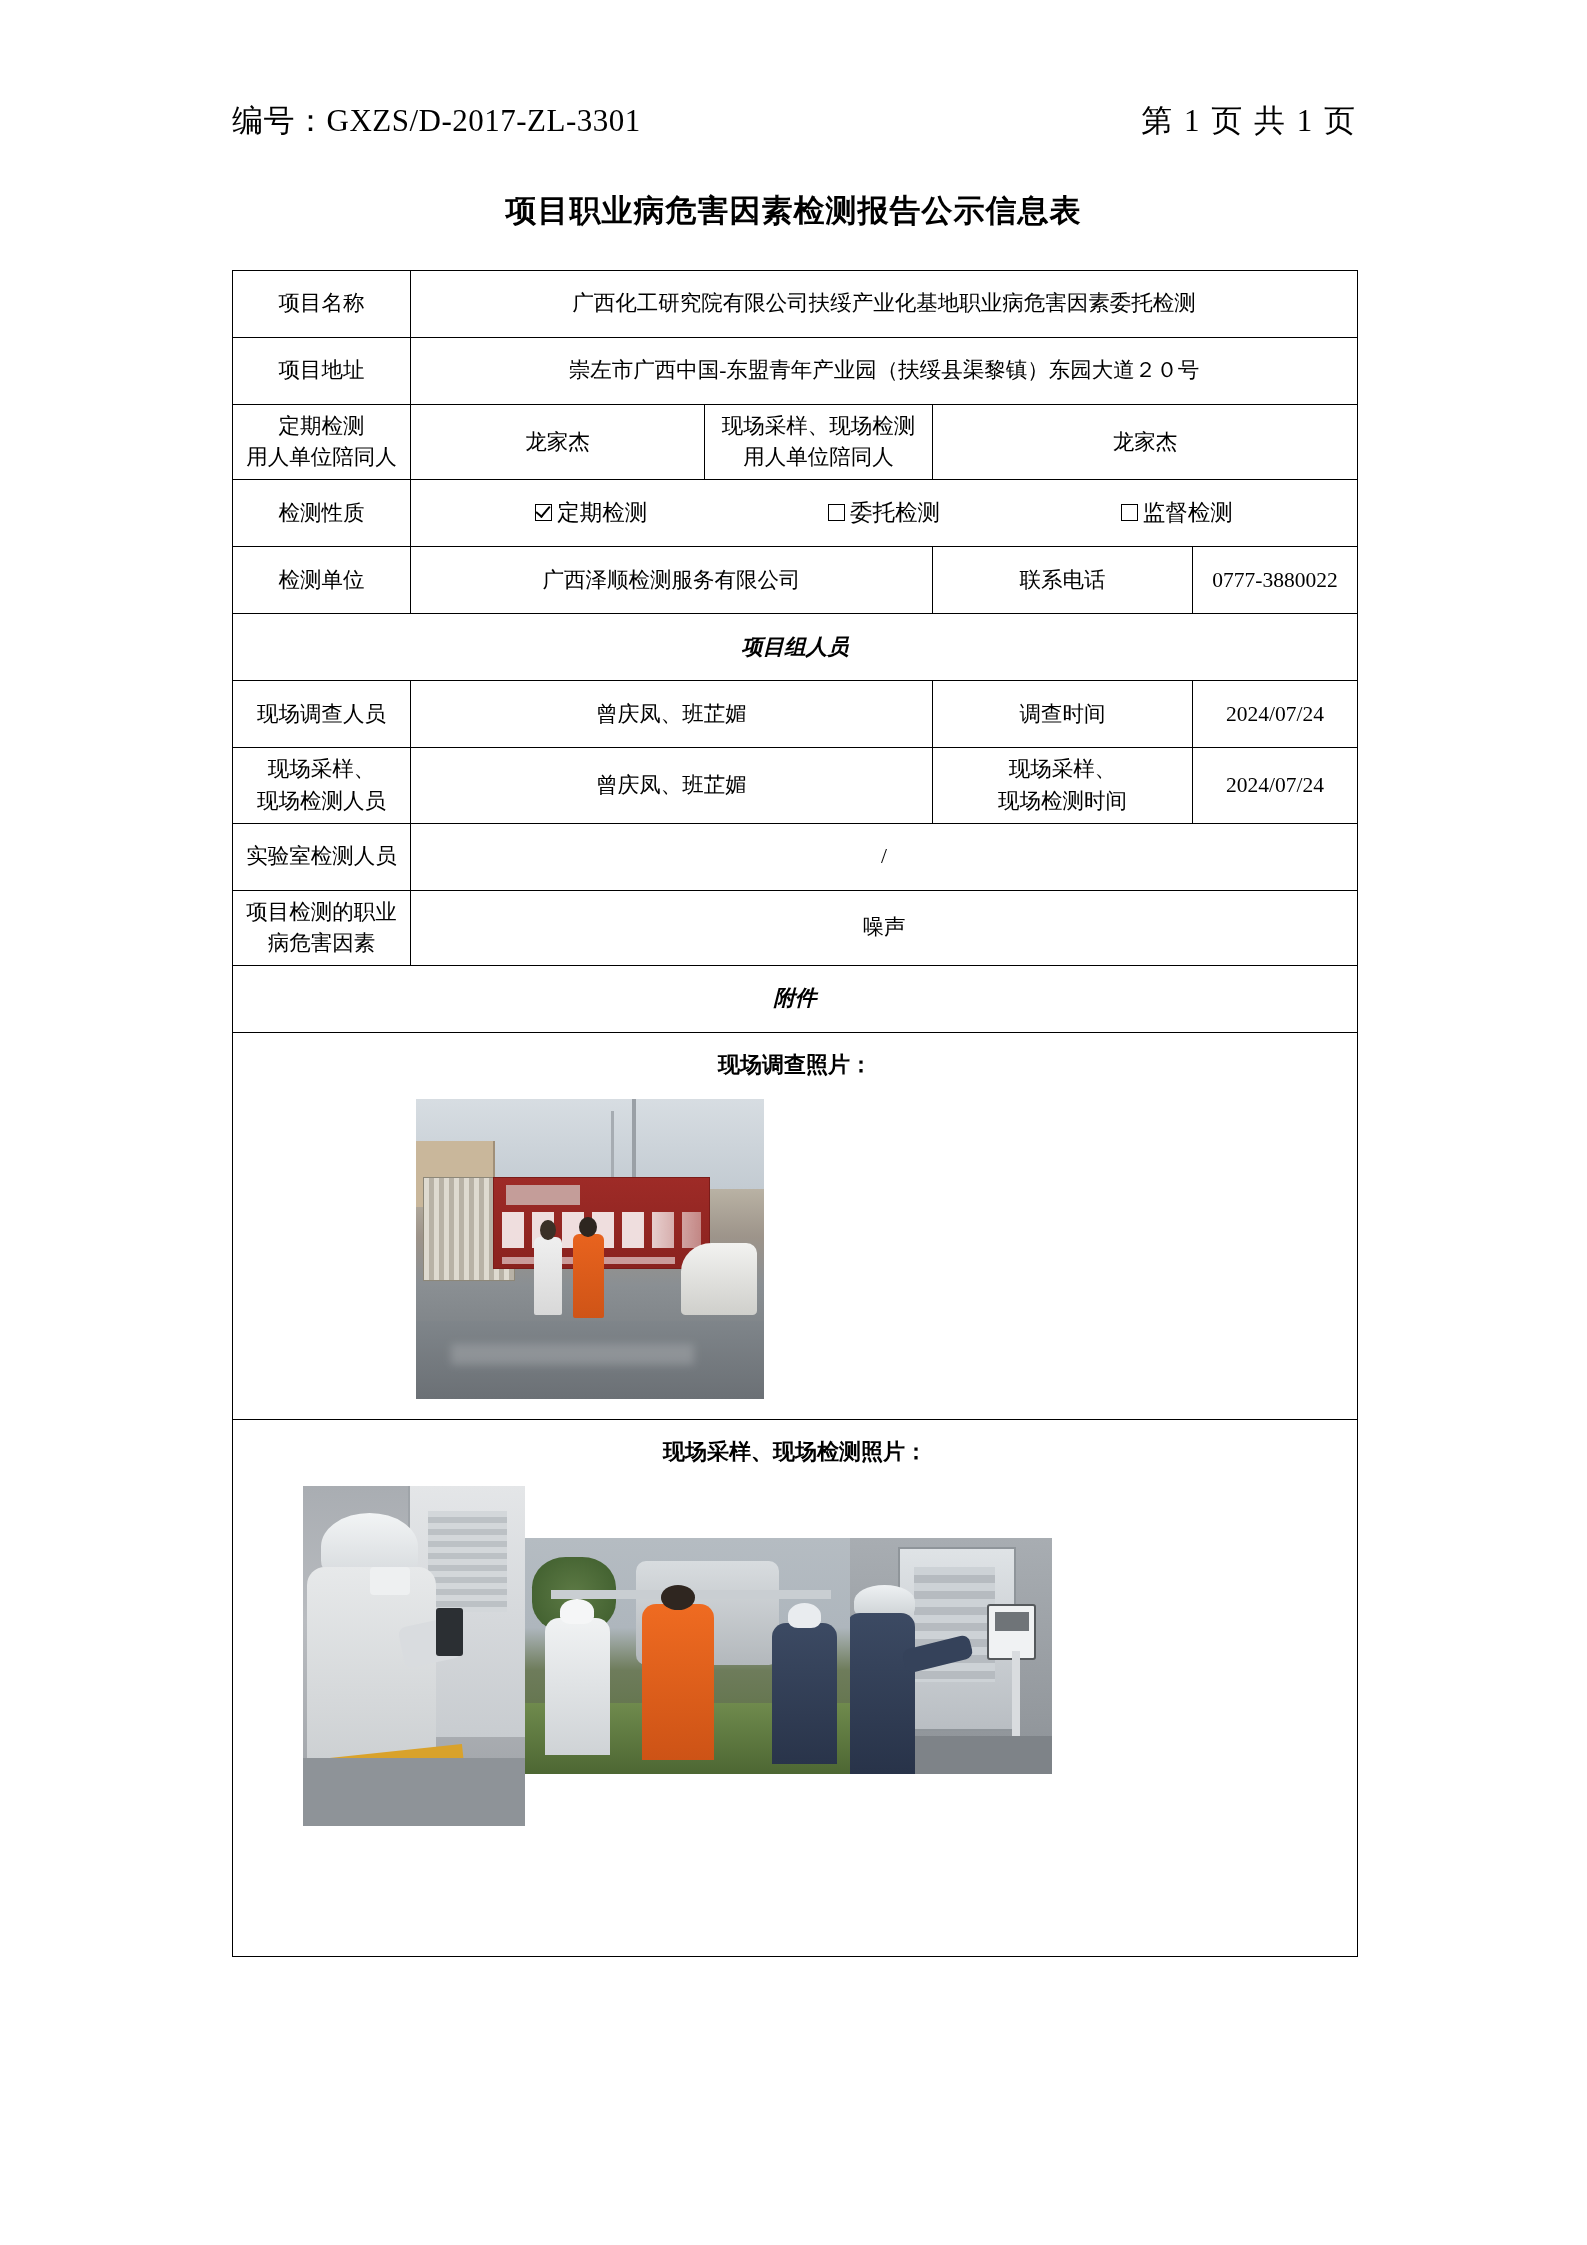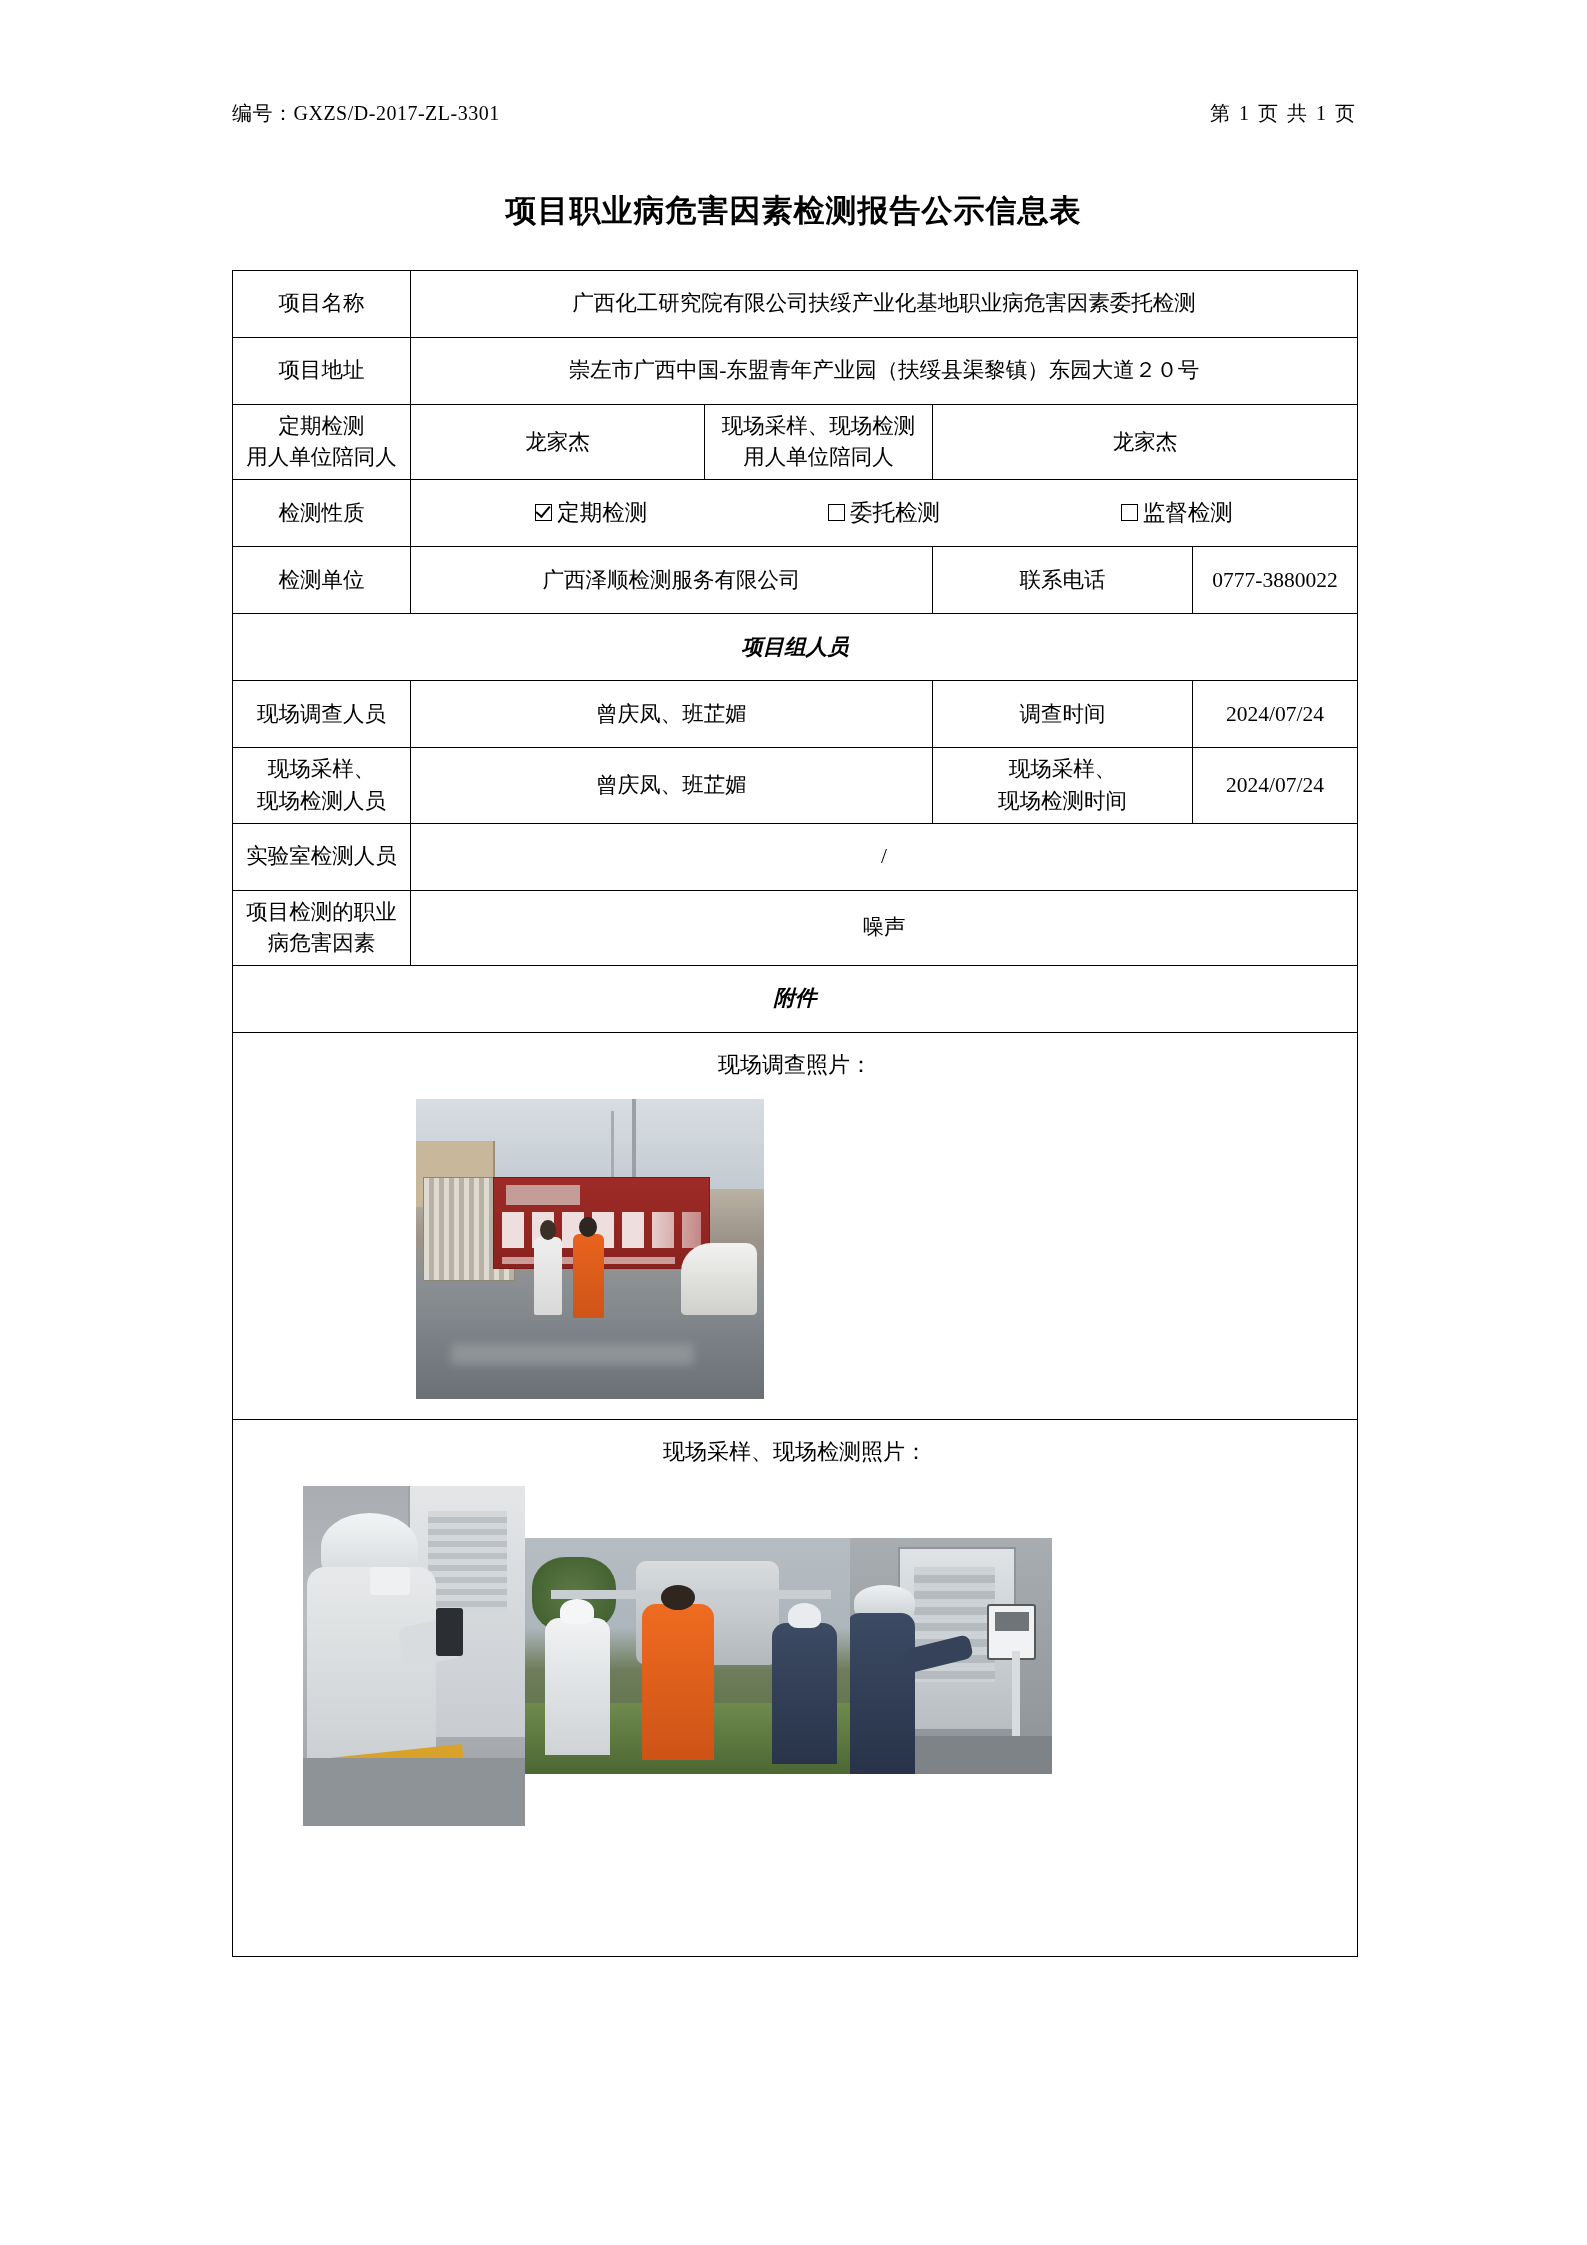--- a/index.html
+++ b/index.html
@@ -23,21 +23,21 @@
     padding: 0;
   }
   .header-row {
     position: absolute;
     left: 232px;
     top: 100px;
     width: 1125px;
     display: flex;
     justify-content: space-between;
     align-items: baseline;
-    font-size: 20px;
+    font-size: 31px;
     letter-spacing: 0.5px;
   }
   .header-left { white-space: nowrap; }
   .header-right { white-space: nowrap; letter-spacing: 2px; }
 
   .doc-title {
     position: absolute;
     left: 0;
     top: 190px;
     width: 1587px;
@@ -107,20 +107,21 @@
     top: -2px;
     width: 6px;
     height: 12px;
     border-right: 2.2px solid #000;
     border-bottom: 2.2px solid #000;
     transform: rotate(40deg);
   }
 
   .photo-label {
     font-size: 22px;
+    font-weight: bold;
   }
   .photo-block {
     padding: 10px 0 14px 0;
   }
   .photo-row {
     display: flex;
     gap: 0px;
     margin-top: 18px;
   }
 

